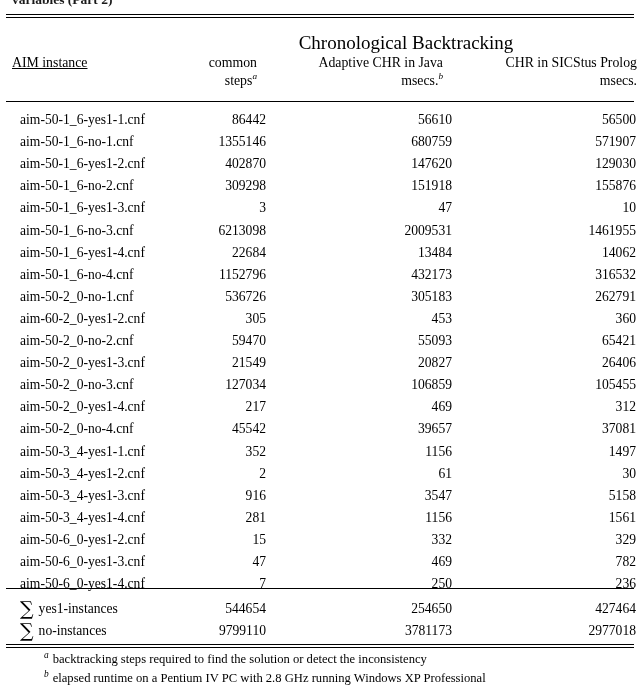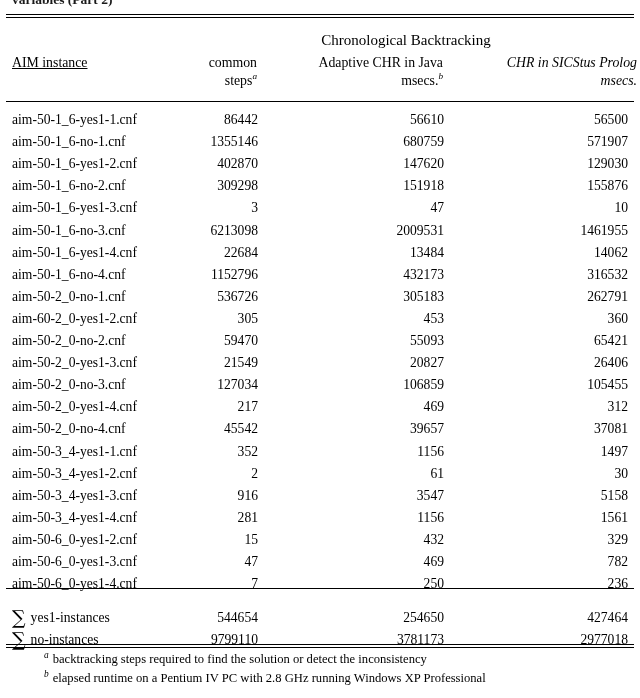--- a/index.html
+++ b/index.html
@@ -55,21 +55,21 @@
   }
 
   #rule-top        { top: 14px; }
   #rule-header-bot { top: 101px; }
   #rule-sum-top    { top: 588px; }
   #rule-foot-top   { top: 644px; }
 
   
   table.tbl {
     position: absolute;
-    left: 12px;
+    left: 20px;
     width: 616px;
     border-collapse: collapse;
     font-size: 13.6px;
     table-layout: fixed;
   }
   table.tbl td, table.tbl th {
     padding: 0;
     margin: 0;
     font-weight: normal;
     vertical-align: bottom;
@@ -89,46 +89,46 @@
     top: 32px;
     width: 616px;
     height: 64px;
   }
   #span-chrono {
     position: absolute;
     left: 172px;
     top: 0px;
     width: 444px;
     text-align: center;
-    font-size: 15px;
+    font-size: 19px;
     white-space: nowrap;
   }
   .hdr-col {
     position: absolute;
     font-size: 13.8px;
     line-height: 17.5px;
   }
   #hdr-aim     { left: 0px;   top: 22px; text-align: left; text-decoration: underline; }
   #hdr-common  { left: 138px; top: 22px; width: 107px; text-align: right; }
   #hdr-java    { left: 250px; top: 22px; width: 181px; text-align: right; }
-  #hdr-prolog  { left: 440px; top: 22px; width: 185px; text-align: right; font-style: italic; }
+  #hdr-prolog  { left: 440px; top: 22px; width: 185px; text-align: right; }
 
   sup.fn {
     font-style: italic;
     font-size: 9.2px;
     vertical-align: super;
     line-height: 0;
   }
 
   
   #body-table { top: 106px; }
   #body-table tr { height: 22.1px; }
 
   
-  #sum-table { top: 594px; margin-top: 9px; }
+  #sum-table { top: 594px; }
   #sum-table tr { height: 22.6px; }
   .sigma {
     font-size: 19px;
     line-height: 13px;
     display: inline-block;
     vertical-align: -2px;
     margin-right: 5px;
     font-family: "DejaVu Serif", serif;
   }
 
@@ -301,21 +301,21 @@
       </tr>
       <tr>
         <td class="cell-name">aim-50-3_4-yes1-4.cnf</td>
         <td class="cell-num">281</td>
         <td class="cell-num">1156</td>
         <td class="cell-num">1561</td>
       </tr>
       <tr>
         <td class="cell-name">aim-50-6_0-yes1-2.cnf</td>
         <td class="cell-num">15</td>
-        <td class="cell-num">432</td>
+        <td class="cell-num">332</td>
         <td class="cell-num">329</td>
       </tr>
       <tr>
         <td class="cell-name">aim-50-6_0-yes1-3.cnf</td>
         <td class="cell-num">47</td>
         <td class="cell-num">469</td>
         <td class="cell-num">782</td>
       </tr>
       <tr>
         <td class="cell-name">aim-50-6_0-yes1-4.cnf</td>

